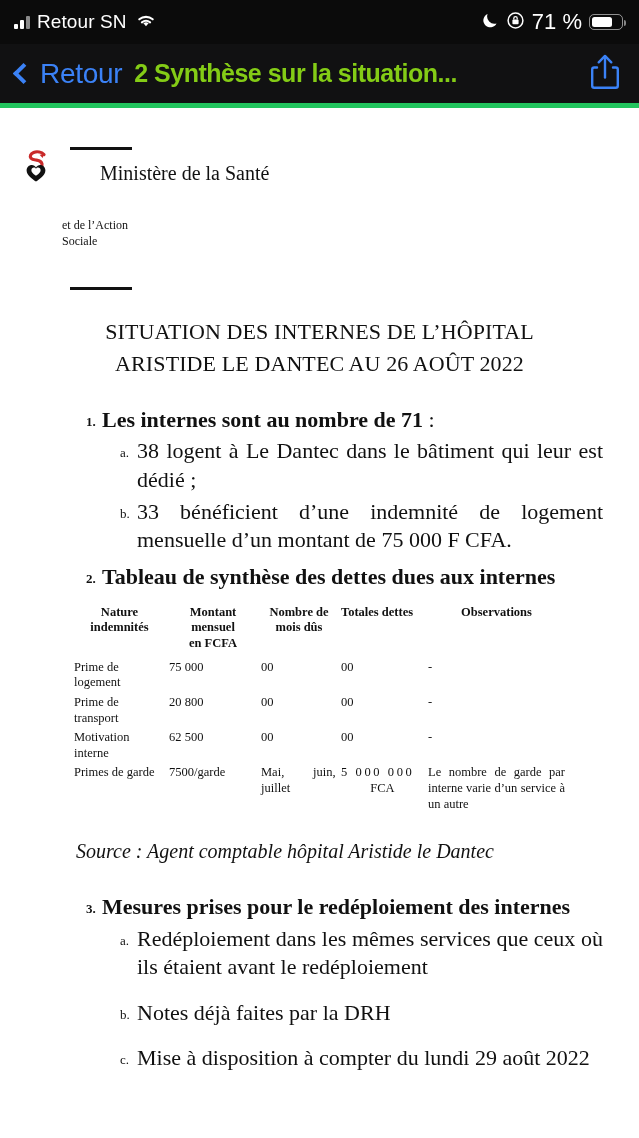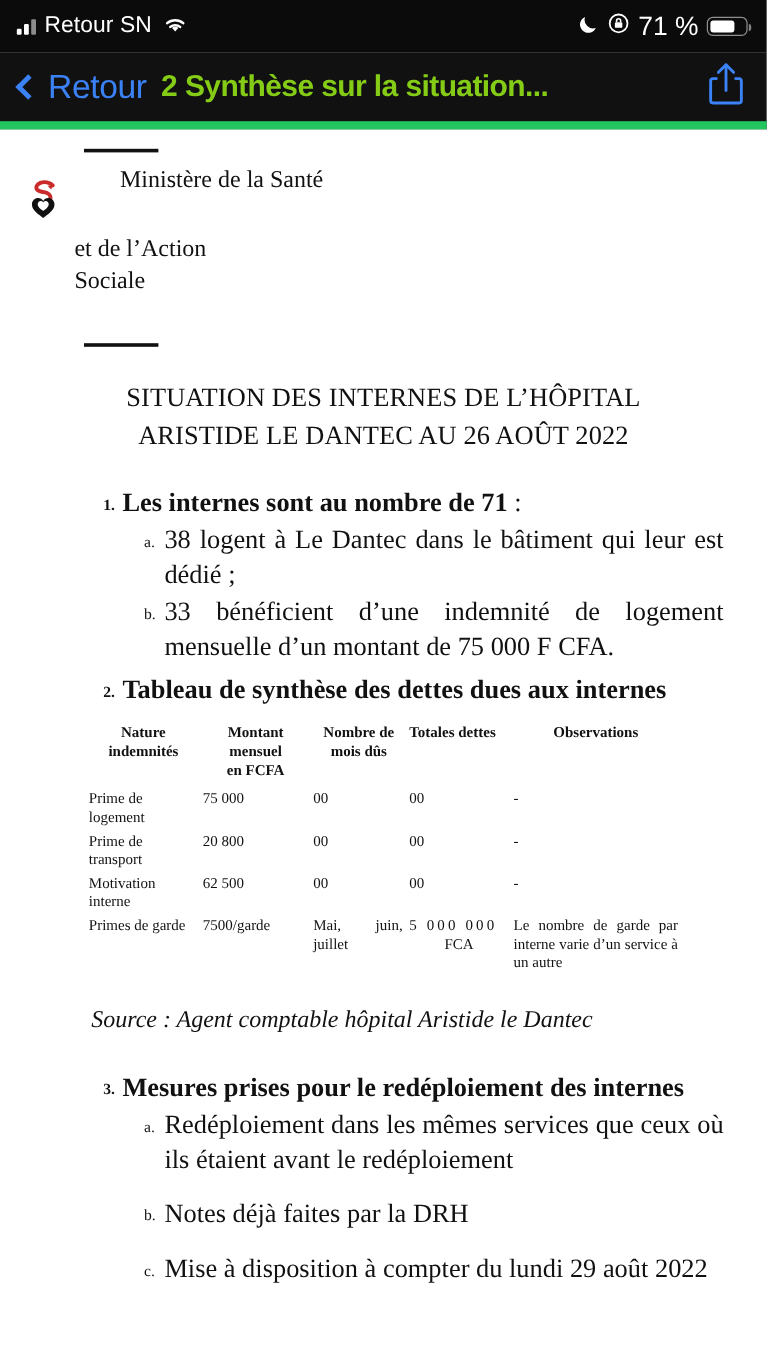--- a/index.html
+++ b/index.html
@@ -90,21 +90,21 @@
   }
 
   
   #nav-bar {
     height: 64px;
     background: #111112;
     display: flex;
     align-items: center;
     padding: 0 14px 0 10px;
     font-family: "Liberation Sans", sans-serif;
-    border-bottom: 7px solid #22c55e;
+    border-bottom: 5px solid #22c55e;
   }
   #back-button {
     display: flex;
     align-items: center;
     gap: 6px;
     color: #3b82f6;
     cursor: pointer;
   }
   .chev {
     width: 15px; height: 15px;
@@ -149,39 +149,39 @@
 
   .rule {
     width: 62px;
     height: 0;
     border-top: 3px solid #111;
     margin: 0;
   }
 
   #letterhead {
     position: relative;
-    padding-top: 16px;
+    padding-top: 39px;
   }
   #ministry-logo {
     position: absolute;
     left: 13px;
     top: 38px;
     width: 42px;
     height: 42px;
   }
   #rule-top { margin-left: 70px; }
   #ministry-line1 {
     margin-left: 100px;
     margin-top: 12px;
     font-size: 20px;
   }
   #ministry-line2 {
     margin-left: 62px;
     margin-top: 32px;
-    font-size: 20px;
+    font-size: 12px;
     line-height: 1.35;
   }
   #rule-bottom { margin-left: 70px; margin-top: 38px; }
 
   #doc-title {
     text-align: center;
     font-weight: normal;
     font-size: 22px;
     line-height: 1.45;
     margin-top: 26px;

